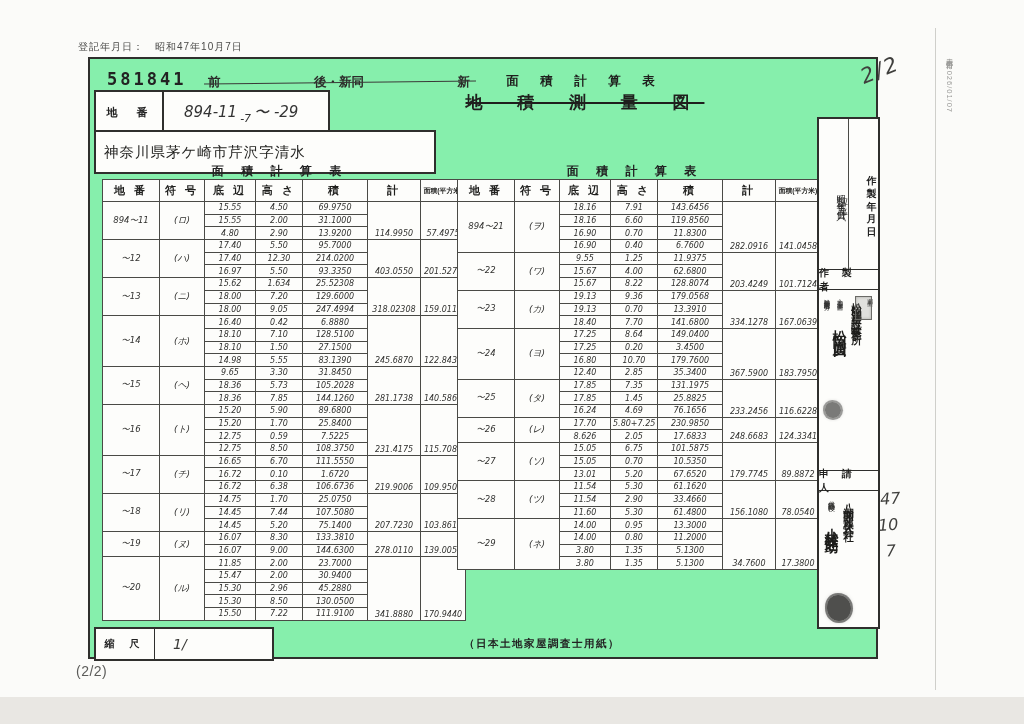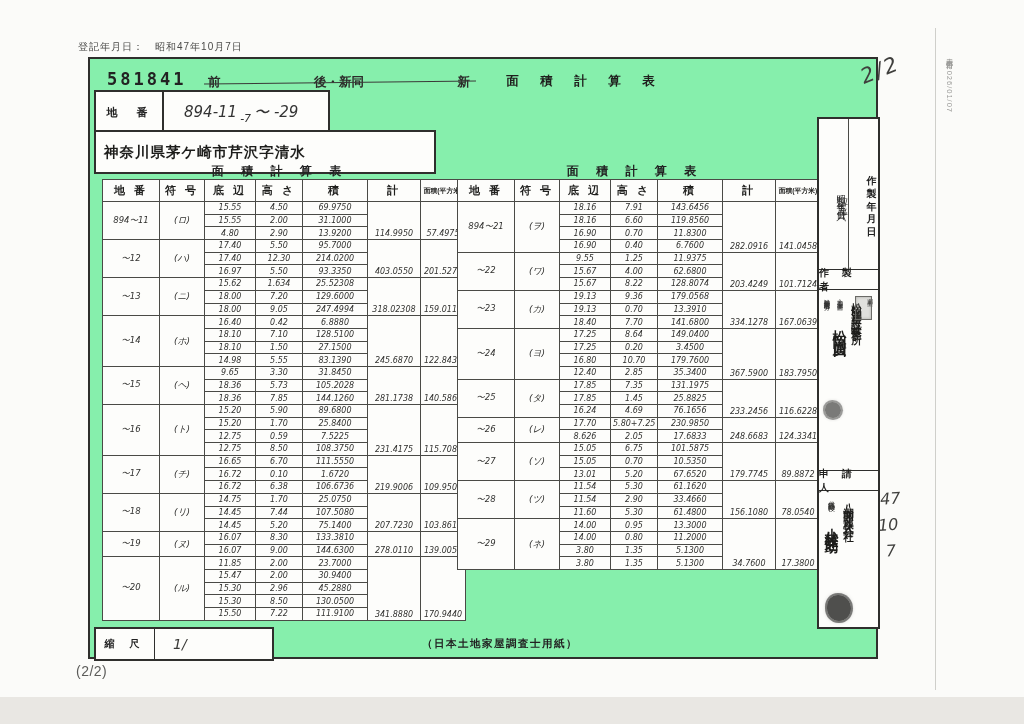--- a/index.html
+++ b/index.html
@@ -15,21 +15,21 @@
   .strike-words::after{content:"";position:absolute;left:-4px;right:-6px;top:8px;height:1.3px;background:#3a3a38;transform:rotate(-0.6deg);}
   .title-block{position:absolute;left:330px;top:14px;width:330px;text-align:center;color:#1f1f1d;}
   .title-overlay{font-size:12.5px;letter-spacing:9px;font-weight:600;}
   .title-printed{margin-top:1px;font-size:17px;letter-spacing:15px;font-weight:700;text-decoration:line-through;text-decoration-thickness:1.5px;}
   .parcel-box{position:absolute;left:4px;top:31px;width:232px;height:40px;border:2px solid #2f2f2d;display:flex;background:#fdfdfb;}
   .parcel-box .lbl{width:66px;border-right:2px solid #2f2f2d;display:flex;align-items:center;justify-content:center;font-size:11px;letter-spacing:4px;font-weight:600;color:#222;}
   .parcel-box .val{flex:1;display:flex;align-items:center;padding-left:20px;font:italic 15px "DejaVu Sans",sans-serif;color:#333;}
   .parcel-box .val .sub{font-size:11px;position:relative;top:6px;margin:0 3px;}
   .loc-box{position:absolute;left:4px;top:71px;width:338px;height:40px;border:2px solid #2f2f2d;display:flex;background:#fdfdfb;}
   .loc-box .lbl{width:102px;border-right:2px solid #2f2f2d;display:flex;align-items:center;justify-content:center;font-size:11px;letter-spacing:2px;font-weight:600;color:#222;}
-  .loc-box .val{flex:1;display:flex;align-items:center;padding-left:8px;font-size:14.5px;font-weight:700;letter-spacing:1px;color:#1d1d1b;}
+  .loc-box .val{flex:1;display:flex;align-items:center;padding-left:8px;font-size:14.5px;font-weight:400;letter-spacing:1px;color:#1d1d1b;}
   .tbl-caption{position:absolute;width:356px;text-align:center;font-size:12px;letter-spacing:7px;font-weight:600;color:#222;top:104px;}
   .cap-left{left:12px;} .cap-right{left:367px;}
   .tbl-wrap{position:absolute;top:120px;} .tw-left{left:12px;} .tw-right{left:367px;}
   table.calc{border-collapse:collapse;table-layout:fixed;width:356px;background:#fdfdfb;}
   .calc th,.calc td{border:1px solid #4a4a46;}
   .calc th{height:21px;font-size:11px;font-weight:700;letter-spacing:3px;color:#1f1f1d;padding:0;}
   .calc th:nth-child(1){width:56px}.calc th:nth-child(2){width:44px}.calc th:nth-child(3){width:50px}
   .calc th:nth-child(4){width:46px}.calc th:nth-child(5){width:64px}.calc th:nth-child(6){width:52px}
   .calc th:nth-child(7){width:44px;font-size:6.8px;letter-spacing:0;}
   .calc td{height:11.7px;line-height:1;padding:0 2px;font:italic 8px "DejaVu Sans",sans-serif;color:#30302e;text-align:center;overflow:hidden;}
@@ -50,21 +50,21 @@
   .sb-maker .addr{font-size:6.3px;color:#333;letter-spacing:0.5px;}
   .sb-appl{height:140px;writing-mode:vertical-rl;text-orientation:upright;padding:4px 3px;}
   .sb-appl .company{font-size:10.5px;font-weight:700;letter-spacing:4px;color:#1d1d1b;margin:0 2px;}
   .sb-appl .role{font-size:7px;color:#2c2c2a;letter-spacing:1px;}
   .sb-appl .name{font-size:13.5px;font-weight:700;letter-spacing:3px;color:#1d1d1b;}
   .seal-sq{position:absolute;border:1px solid #6a6a66;background:rgba(95,95,90,0.18);box-shadow:0 0 3px rgba(90,90,85,.4) inset;}
   .seal-ink{position:absolute;border-radius:46% 54% 50% 50%;background:rgba(40,40,38,0.82);box-shadow:0 0 0 2px rgba(40,40,38,.55), 0 0 4px rgba(40,40,38,.5);}
   .scale-box{position:absolute;left:4px;top:568px;width:176px;height:30px;border:2px solid #2f2f2d;display:flex;background:#fdfdfb;}
   .scale-box .lbl{width:58px;border-right:1.5px solid #2f2f2d;display:flex;align-items:center;justify-content:center;font-size:10px;letter-spacing:6px;font-weight:600;color:#222;}
   .scale-box .val{flex:1;display:flex;align-items:center;padding-left:18px;font:italic 14px "DejaVu Sans",sans-serif;color:#3a3a38;}
-  .paper-note{position:absolute;left:290px;top:578px;width:240px;text-align:center;font-size:10.5px;letter-spacing:1.5px;font-weight:600;color:#222;}
+  .paper-note{position:absolute;left:290px;top:578px;width:240px;text-align:right;font-size:10.5px;letter-spacing:1.5px;font-weight:600;color:#222;}
   .hand-top-frac{position:absolute;left:860px;top:58px;font:italic 21px "DejaVu Sans",sans-serif;color:#3f3f3d;transform:rotate(-22deg);letter-spacing:2px;}
   .hand-date{position:absolute;left:882px;top:486px;font:italic 16px "DejaVu Sans",sans-serif;color:#3f3f3d;line-height:26px;transform:rotate(-4deg);}
   .hand-date div:nth-child(2){margin-left:-4px;} .hand-date div:nth-child(3){margin-left:2px;}
   .page-frac-bottom{position:absolute;left:76px;top:663px;font-size:14px;color:#5c5c5a;letter-spacing:0.5px;}
 </style>
 </head>
 <body>
 
 <div class="stage">
   <div class="bottom-strip"></div>
@@ -77,20 +77,21 @@
     <div class="doc-number">581841</div>
 
     <div class="strike-words">
       <span>前</span>
       <span>後・新同</span>
       <span>新</span>
     </div>
 
     <div class="title-block">
       <div class="title-overlay">面 積 計 算 表</div>
+      <div class="title-printed">地 積 測 量 図</div>
     </div>
 
     <div class="parcel-box">
       <div class="lbl">地　番</div>
       <div class="val">
         <span>894-11</span>
         <span class="sub">-7</span>
         <span>〜 -29</span>
       </div>
     </div>

